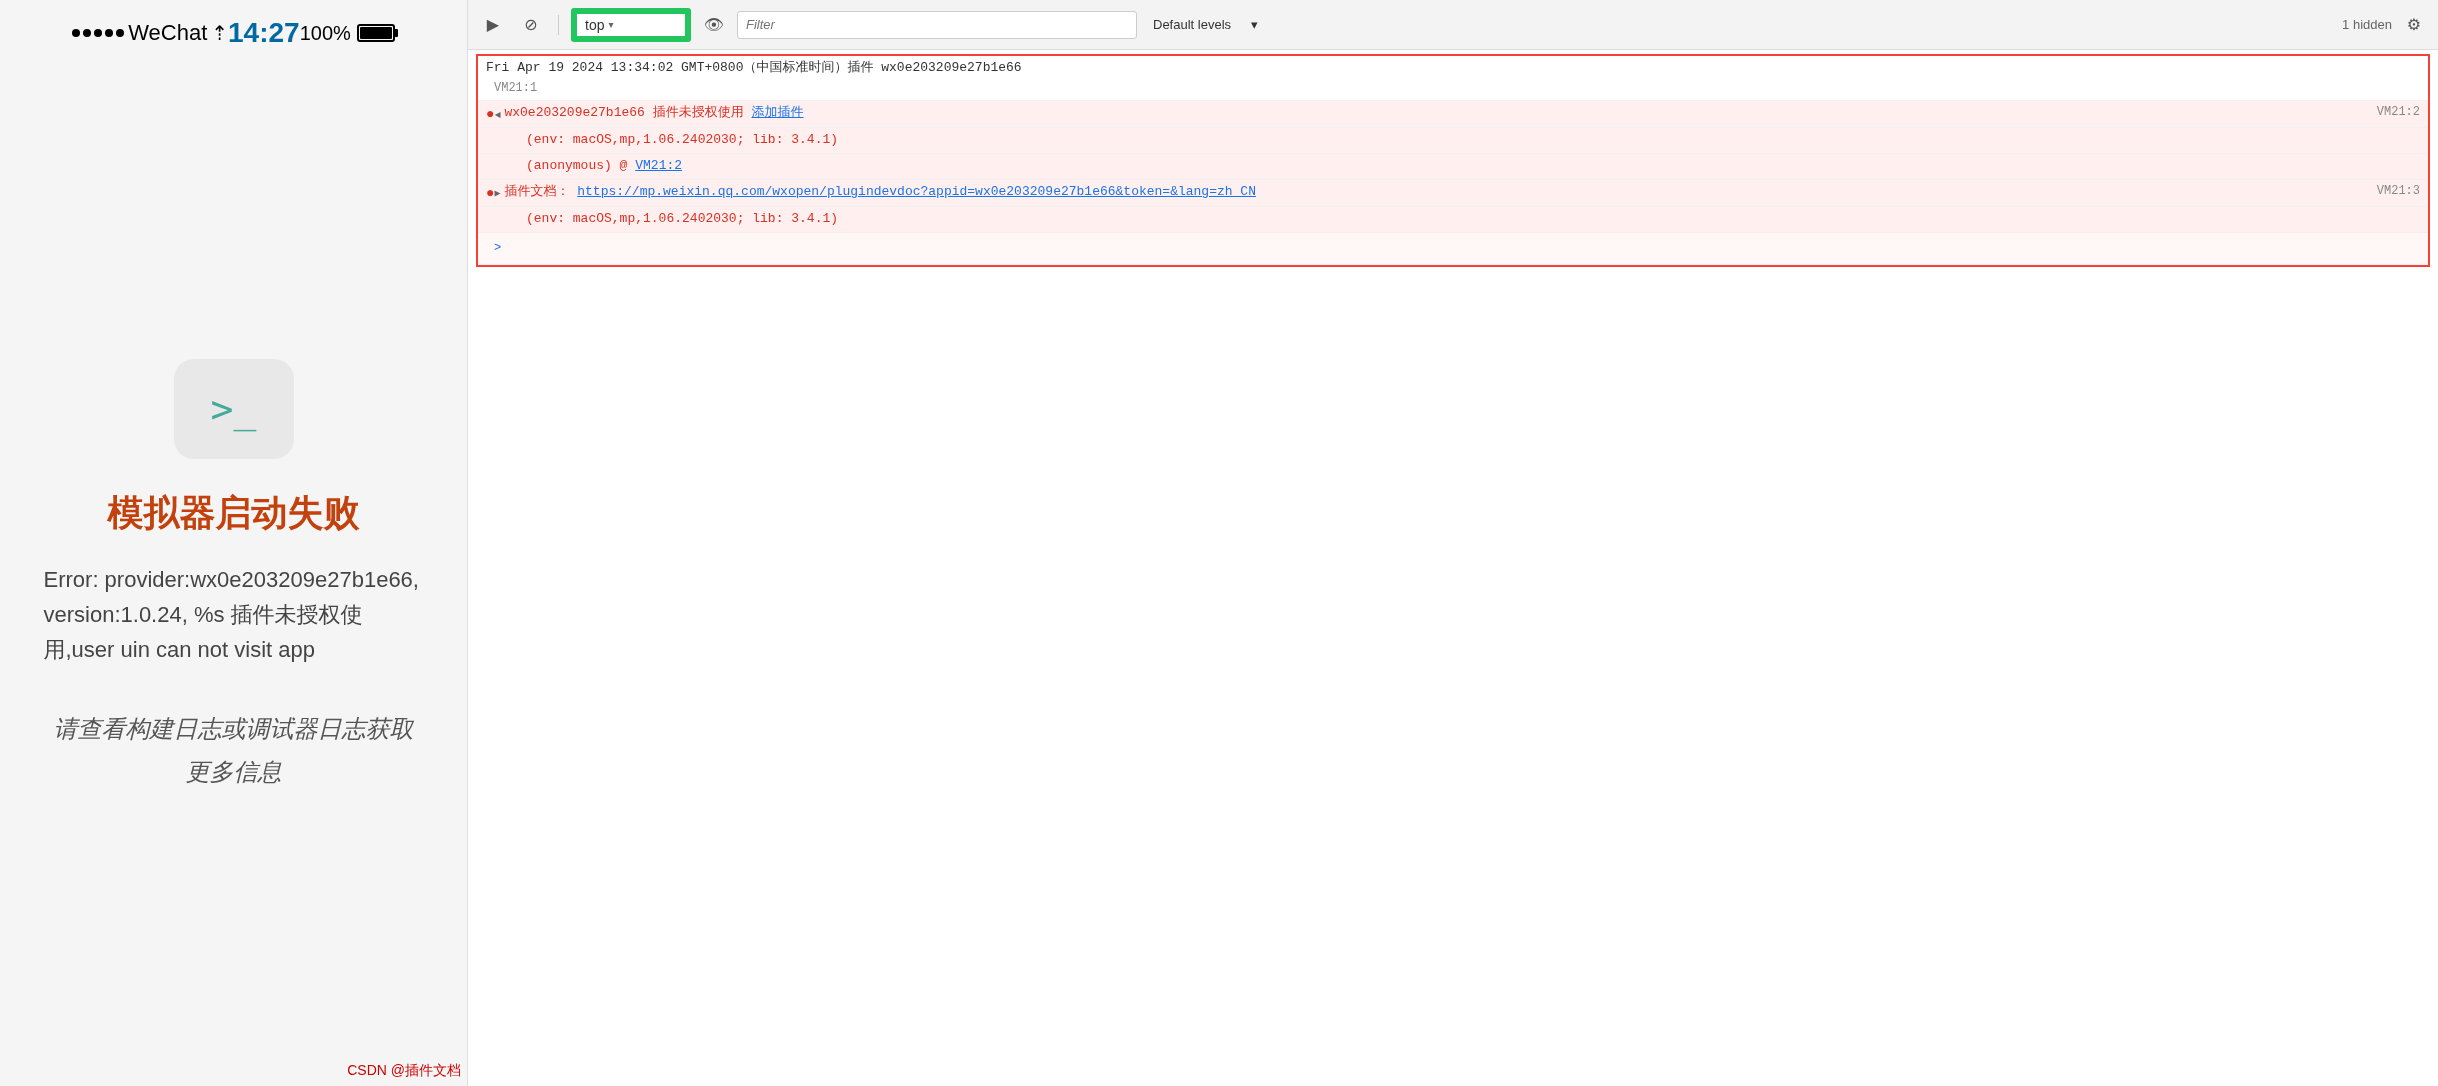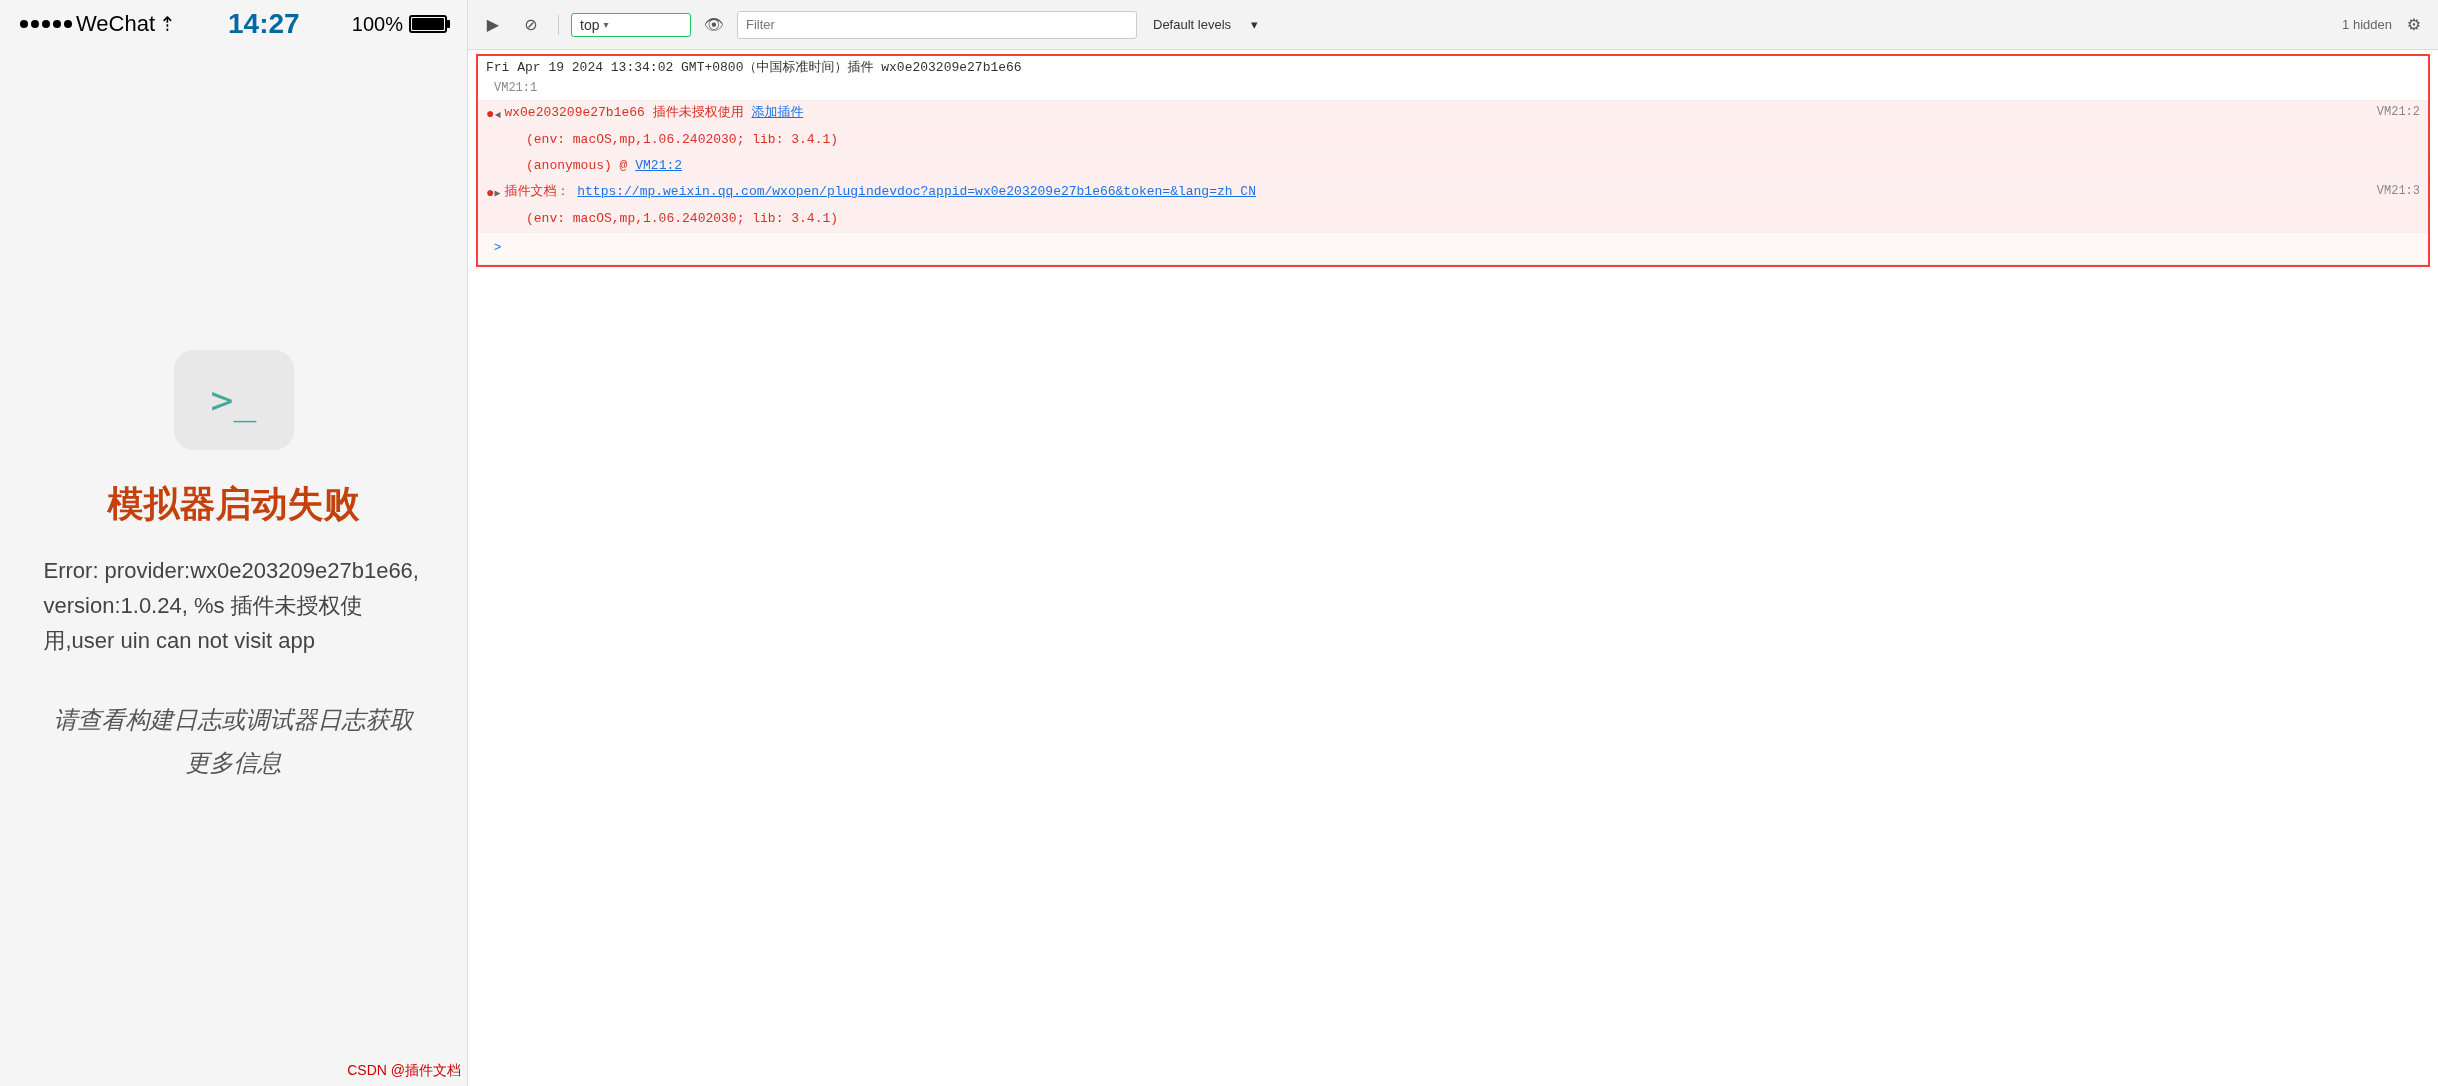--- a/index.html
+++ b/index.html
@@ -21,23 +21,23 @@
       display: flex;
       flex-direction: column;
       align-items: center;
       border-right: 1px solid #ddd;
       position: relative;
     }
 
     .phone-status-bar {
       width: 100%;
       display: flex;
-      justify-content: space-between;
-      align-items: center;
-      padding: 8px 20px;
+      justify-content: center;
+      align-items: center;
+      padding: 17px 20px;
       background: #f5f5f5;
     }
 
     .phone-signal {
       display: flex;
       align-items: center;
       gap: 4px;
       font-size: 22px;
       color: #000;
     }
@@ -201,21 +201,21 @@
     .toolbar-separator {
       width: 1px;
       height: 20px;
       background: #ccc;
       margin: 0 4px;
     }
 
     .context-selector {
       display: flex;
       align-items: center;
-      border: 1px solid #22c55e;
+      border: 6px solid #22c55e;
       border-radius: 3px;
       padding: 3px 8px;
       background: #fff;
       cursor: pointer;
       gap: 4px;
       font-size: 14px;
       color: #333;
       min-width: 120px;
     }
 
@@ -238,20 +238,21 @@
     .filter-input {
       flex: 1;
       max-width: 400px;
       height: 28px;
       border: 1px solid #ccc;
       border-radius: 3px;
       padding: 0 8px;
       font-size: 13px;
       color: #404040;
       background: #fff;
+      font-style: italic;
     }
 
     .levels-selector {
       display: flex;
       align-items: center;
       border: none;
       padding: 3px 8px;
       background: transparent;
       cursor: pointer;
       gap: 20px;

